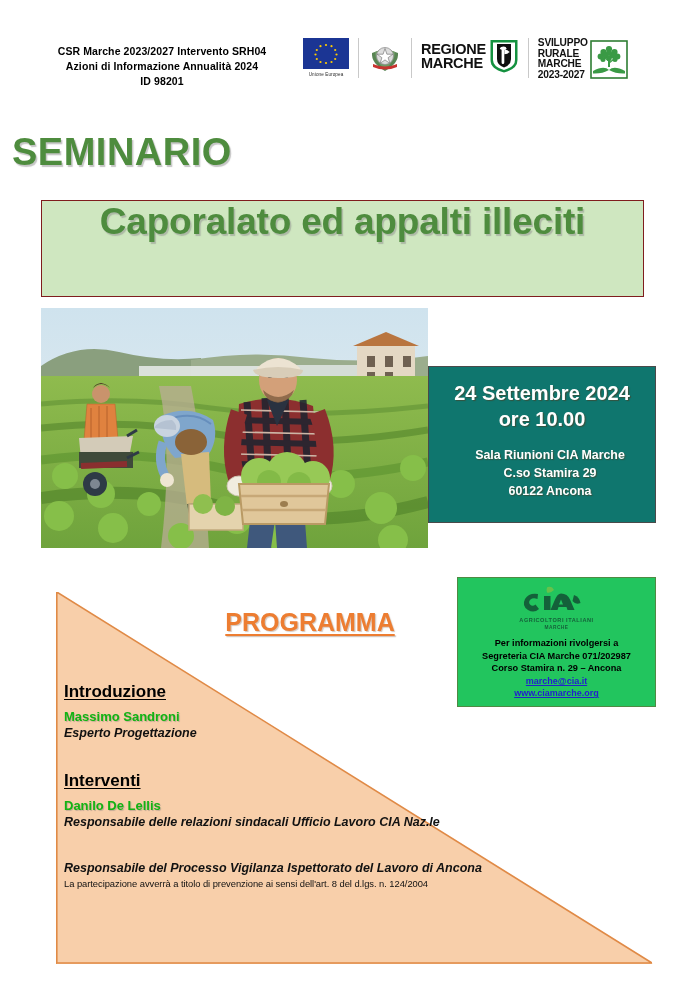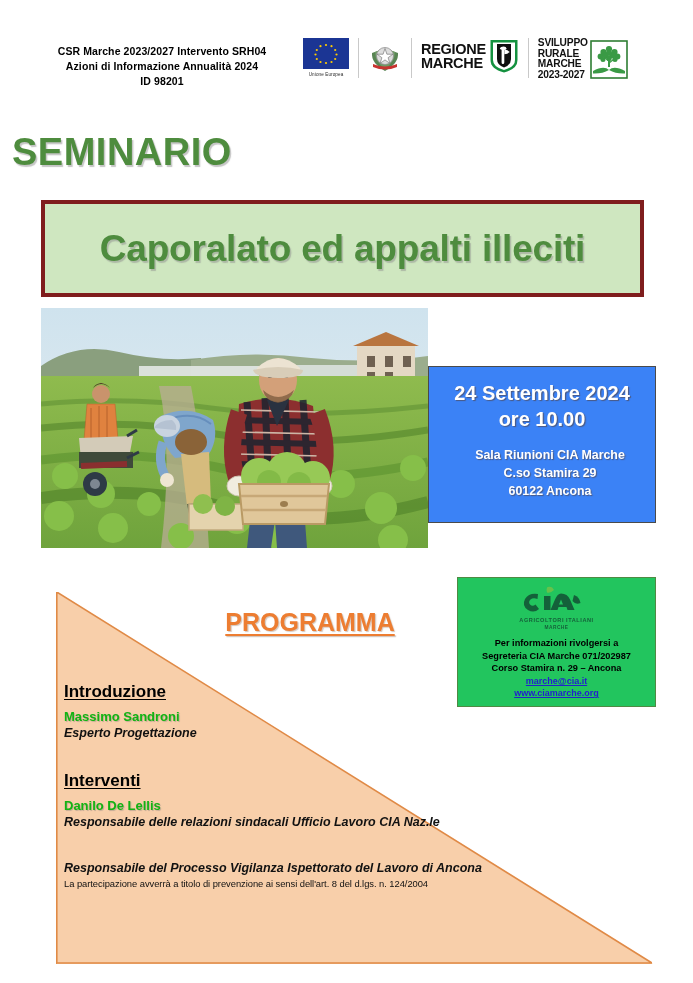--- a/index.html
+++ b/index.html
@@ -115,24 +115,23 @@
   }
 
   
   .title-box {
     position: absolute;
     top: 200px;
     left: 41px;
     width: 603px;
     height: 97px;
     background: #cfe7c0;
-    border: 4px solid #7f1d1d;
+    border: 1px solid #7f1d1d;
     box-sizing: border-box;
     display: flex;
-    align-items: center;
     justify-content: center;
   }
   .title-box-text {
     font-size: 37px;
     font-weight: bold;
     color: #4e8c3e;
     letter-spacing: -0.2px;
     text-shadow: 1.5px 1.5px 1px rgba(140,140,140,0.5);
   }
 
@@ -147,21 +146,21 @@
     background: #9fc45e;
   }
 
   
   .orange-box {
     position: absolute;
     top: 366px;
     left: 428px;
     width: 228px;
     height: 157px;
-    background: #3b82f6;
+    background: #0f766e;
     border: 1.5px solid #4a4a4a;
     box-sizing: border-box;
     text-align: center;
     color: #ffffff;
     padding-top: 14px;
   }
   .ob-date {
     font-size: 20px;
     font-weight: bold;
     line-height: 1.28;

